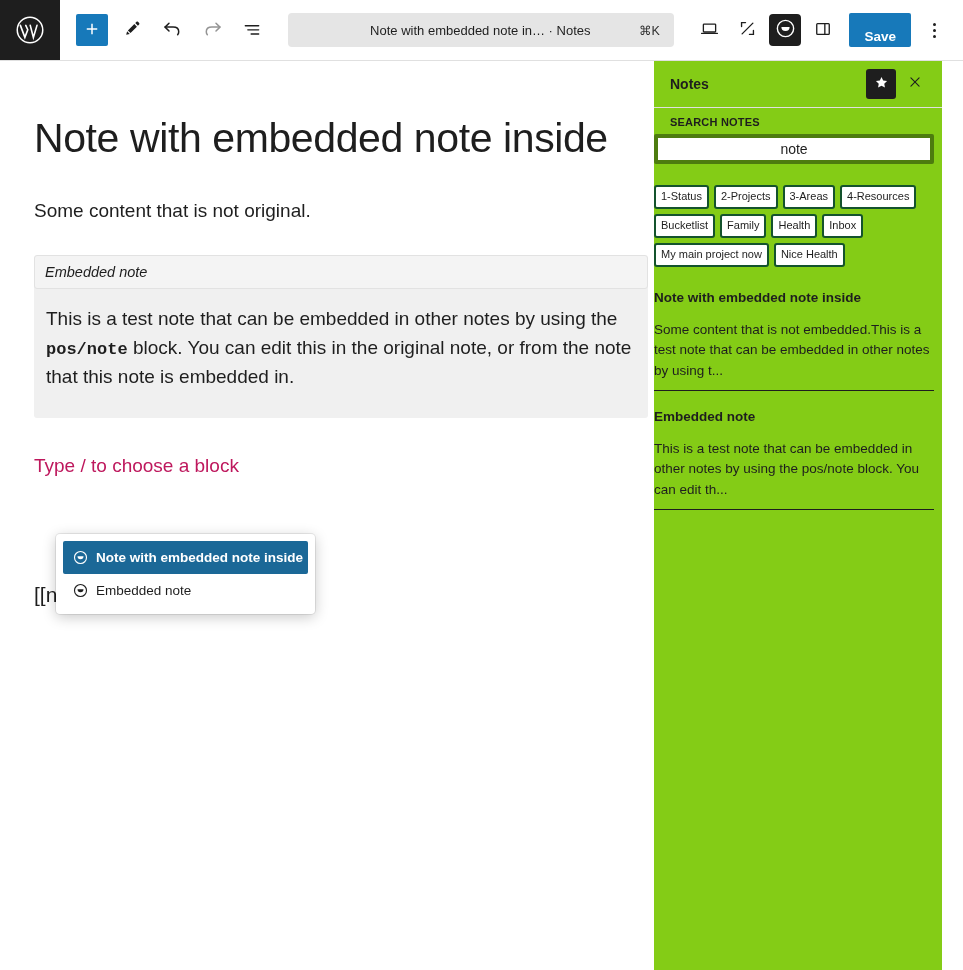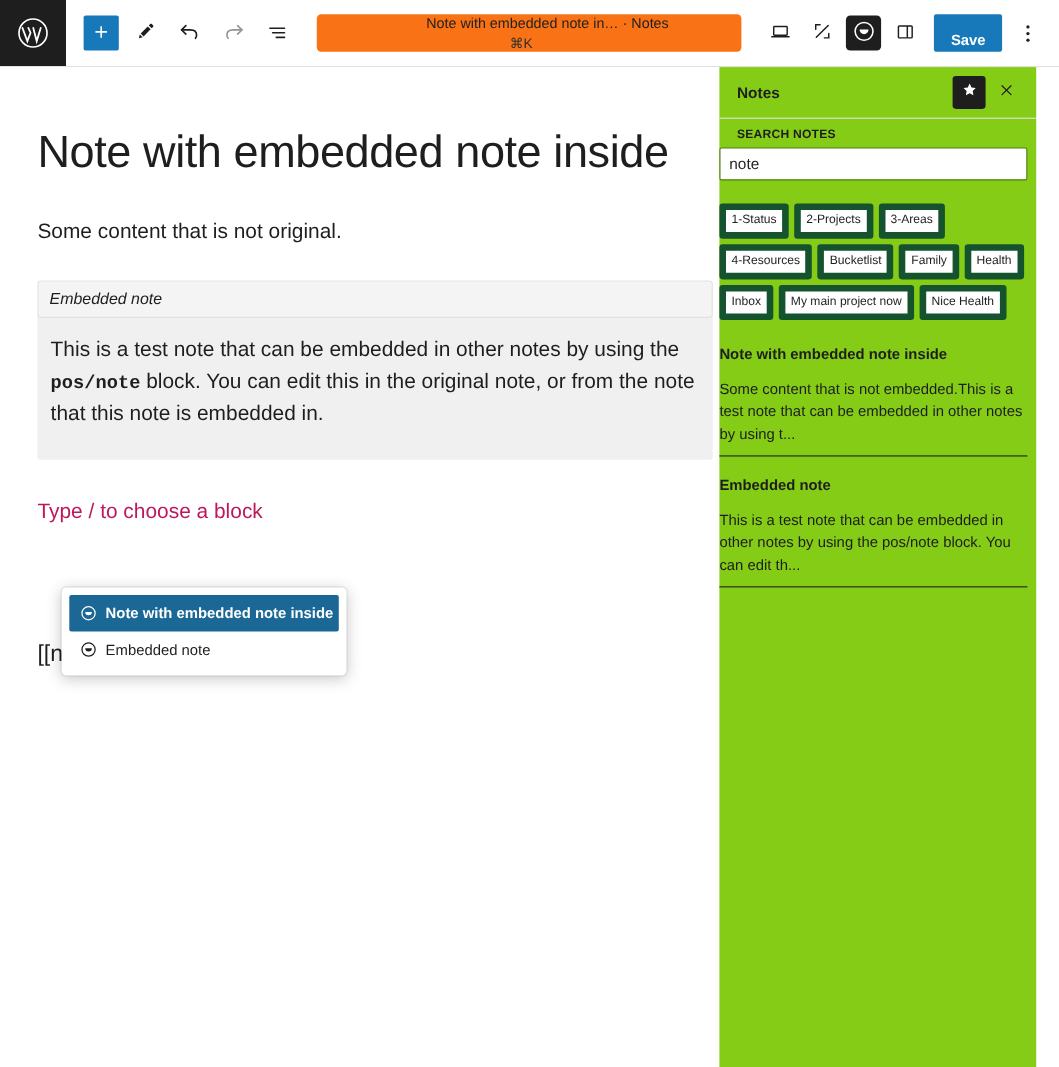--- a/index.html
+++ b/index.html
@@ -58,27 +58,26 @@
   .tb-btn.muted { color: #949494; }
 
   .tb-center {
     flex: 1 1 auto;
     display: flex;
     align-items: center;
     justify-content: center;
   }
   .cmd-bar {
     width: 386px; height: 34px;
-    background: #f97316;
+    background: #e5e5e5;
     border-radius: 4px;
     display: flex;
     align-items: center;
     cursor: pointer;
     position: relative;
-    flex-direction: column;
   }
   .cmd-bar-label {
     flex: 1 1 auto;
     text-align: center;
     font-size: 13px;
     color: #1e1e1e;
     white-space: nowrap;
     padding-left: 34px;
   }
   .cmd-bar-shortcut {
@@ -274,38 +273,39 @@
     font-size: 11px;
     font-weight: bold;
     letter-spacing: 0.2px;
     color: #1e1e1e;
     padding: 0 0 6px 16px;
     text-transform: uppercase;
   }
   .sb-search {
     width: 280px;
     height: 30px;
-    border: 1px solid #4d7c0f;
+    border: 4px solid #4d7c0f;
     border-radius: 2px;
     font-size: 14px;
     color: #1e1e1e;
     padding: 0 8px;
     font-family: "Liberation Sans", sans-serif;
     background: #fff;
     outline: none;
+    text-align: center;
   }
   .tag-list {
     display: flex;
     flex-wrap: wrap;
     gap: 5px 5px;
     margin-top: 21px;
     width: 282px;
   }
   .tag {
-    border: 6px solid #14532d;
+    border: 2px solid #14532d;
     border-radius: 3px;
     font-size: 11px;
     line-height: 1;
     padding: 4px 5px 5px 5px;
     color: #1e1e1e;
     cursor: pointer;
     background: #fff;
     white-space: nowrap;
   }
   .results { margin-top: 22px; width: 280px; }

